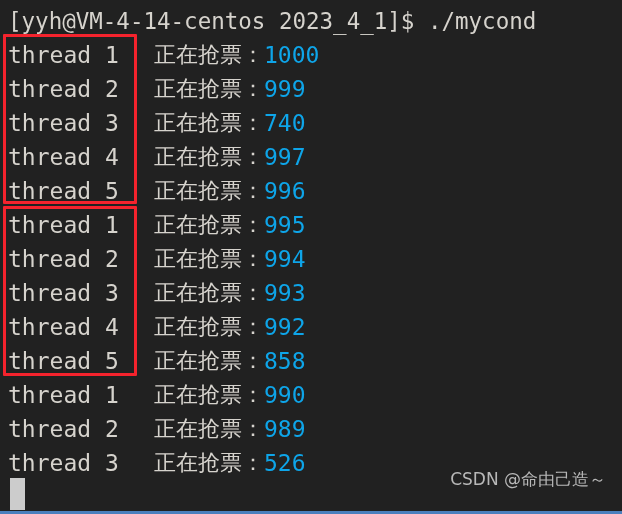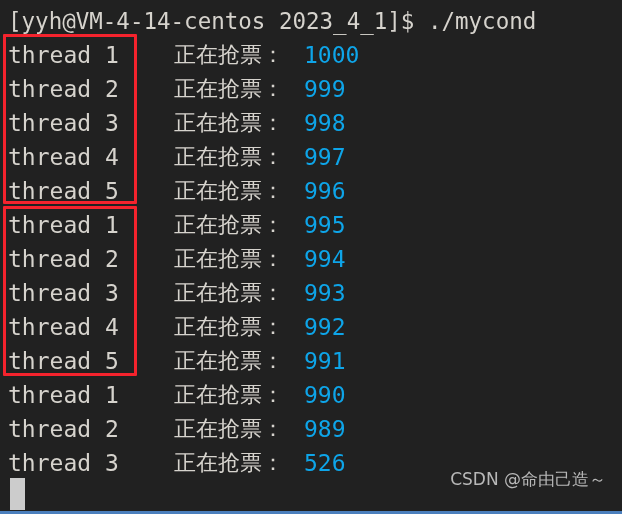--- a/index.html
+++ b/index.html
@@ -33,21 +33,20 @@
     color: #d6d3cd;
     letter-spacing: 0px;
   }
   .prompt-line {
     font-size: 22.5px;
     color: #d6d3cd;
   }
   .out-line {
     display: flex;
     align-items: center;
-    gap: 20px;
   }
   .thread-col {
     display: inline-block;
     width: 130px;
     font-size: 23px;
     color: #d6d3cd;
     white-space: pre;
   }
   .cjk {
     font-family: "DejaVu Sans", "Liberation Sans", sans-serif;
@@ -104,21 +103,21 @@
 
     <div class="line out-line">
       <span class="thread-col">thread 2</span>
       <span class="cjk">正在抢票：</span>
       <span class="num">999</span>
     </div>
 
     <div class="line out-line">
       <span class="thread-col">thread 3</span>
       <span class="cjk">正在抢票：</span>
-      <span class="num">998</span>
+      <span class="num">740</span>
     </div>
 
     <div class="line out-line">
       <span class="thread-col">thread 4</span>
       <span class="cjk">正在抢票：</span>
       <span class="num">997</span>
     </div>
 
     <div class="line out-line">
       <span class="thread-col">thread 5</span>
@@ -146,21 +145,21 @@
 
     <div class="line out-line">
       <span class="thread-col">thread 4</span>
       <span class="cjk">正在抢票：</span>
       <span class="num">992</span>
     </div>
 
     <div class="line out-line">
       <span class="thread-col">thread 5</span>
       <span class="cjk">正在抢票：</span>
-      <span class="num">991</span>
+      <span class="num">858</span>
     </div>
 
     <div class="line out-line">
       <span class="thread-col">thread 1</span>
       <span class="cjk">正在抢票：</span>
       <span class="num">990</span>
     </div>
 
     <div class="line out-line">
       <span class="thread-col">thread 2</span>

